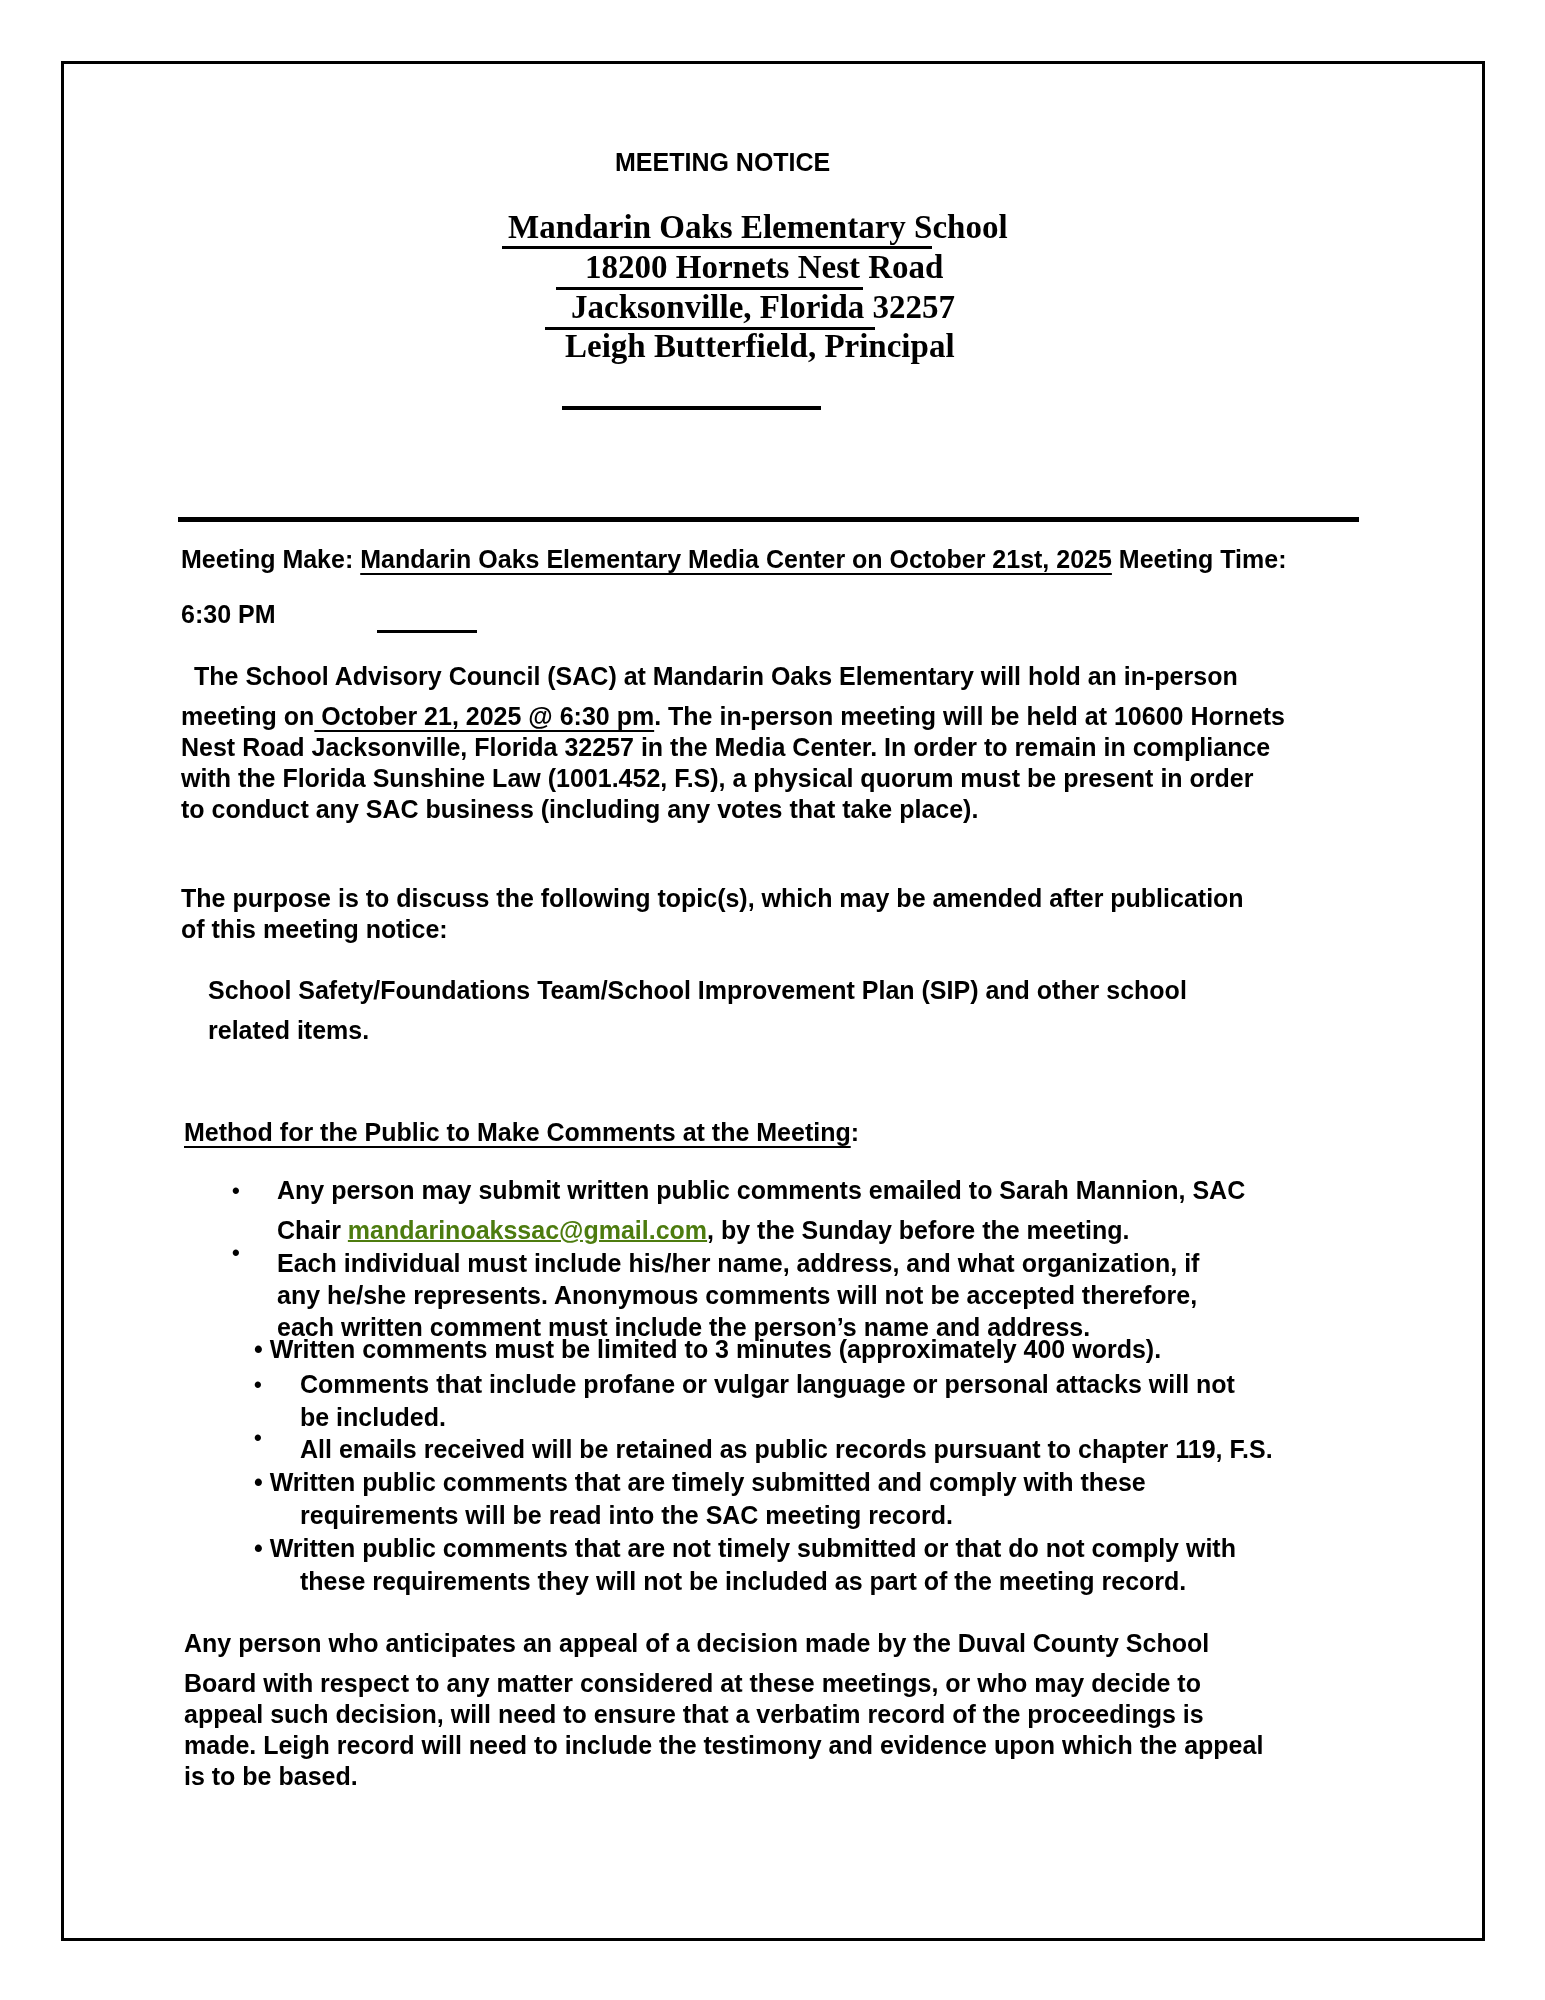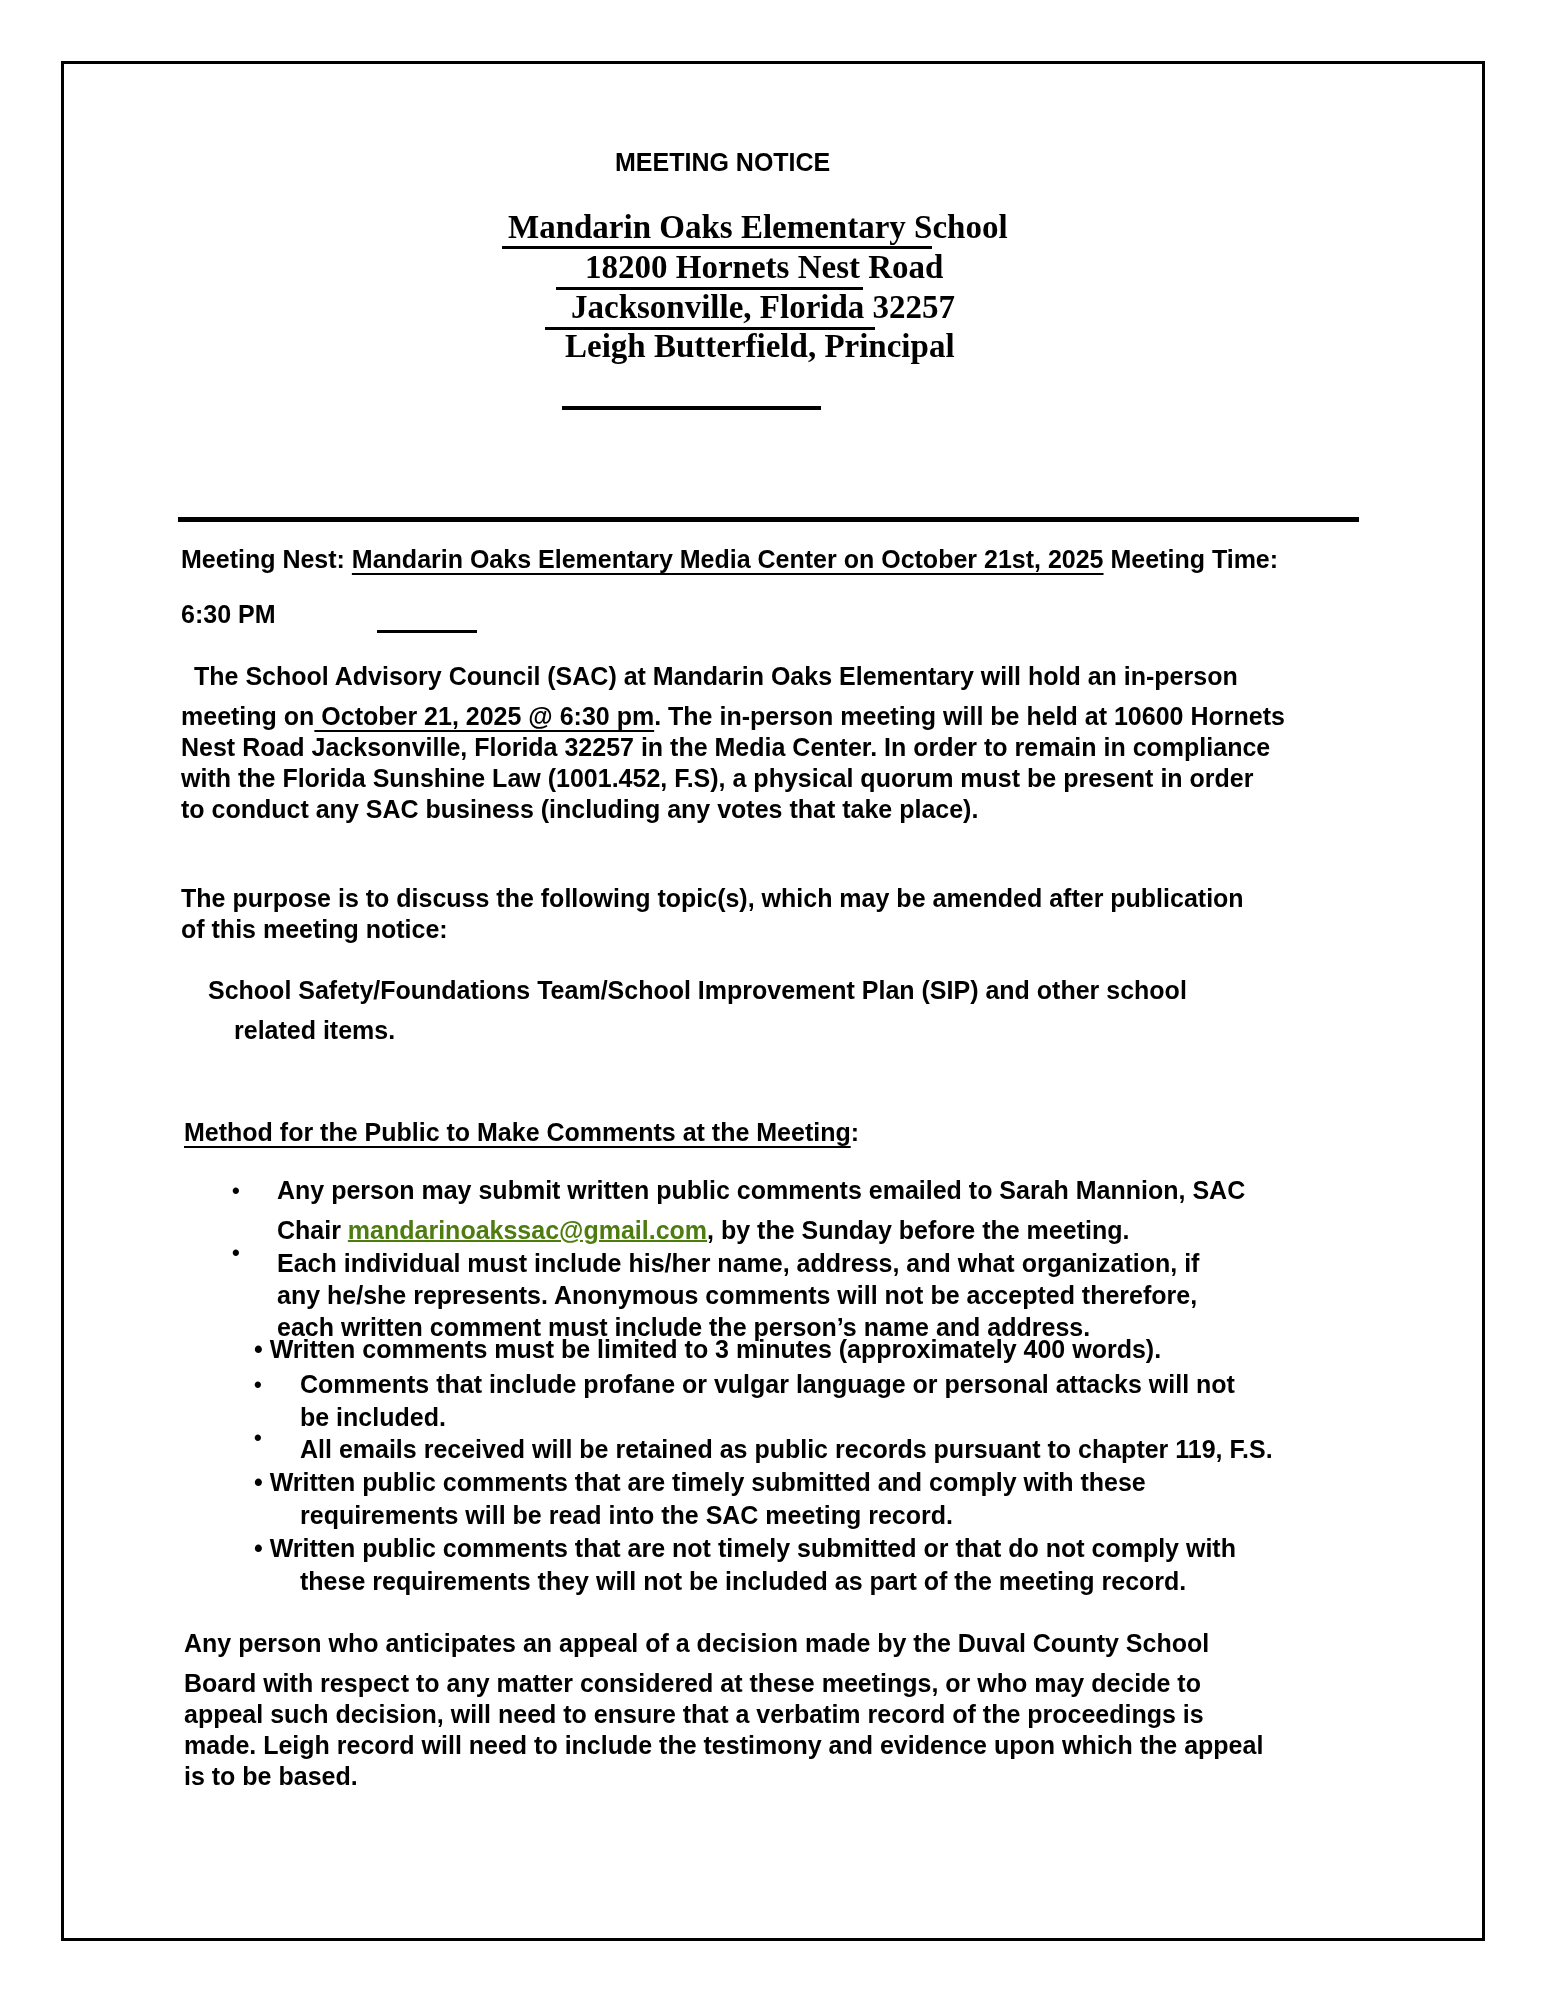--- a/index.html
+++ b/index.html
@@ -33,39 +33,39 @@
 <div class="abs serif hdr" style="left:571px;top:288px;">Jacksonville, Florida 32257</div>
 <div class="hdr-line" style="left:545px;top:327px;width:330px;"></div>
 
 <div class="abs serif hdr" style="left:565px;top:327px;">Leigh Butterfield, Principal</div>
 
 <div class="rule" style="left:562px;top:406px;width:259px;height:4px;"></div>
 
 <div class="rule" style="left:178px;top:517px;width:1181px;height:5px;"></div>
 
 <div class="abs sans t" style="left:181px;top:543px;">
-  <span>Meeting Nest:</span>
+  <span>Meeting Make:</span>
   <span class="u">Mandarin Oaks Elementary Media Center on October 21st, 2025</span>
   <span>Meeting Time:</span>
 </div>
 <div class="abs sans t" style="left:181px;top:598px;">6:30 PM</div>
 <div class="rule" style="left:377px;top:630px;width:100px;height:3px;"></div>
 
 <div class="abs sans t" style="left:181px;top:660px;margin-left:13px;">The School Advisory Council (SAC) at Mandarin Oaks Elementary will hold an in-person</div>
 <div class="abs sans t" style="left:181px;top:700px;">
   <span>meeting on</span><span class="u"> October 21, 2025 @ 6:30 pm</span><span>. The in-person meeting will be held at 10600 Hornets</span>
 </div>
 <div class="abs sans t" style="left:181px;top:731px;">Nest Road Jacksonville, Florida 32257 in the Media Center. In order to remain in compliance</div>
 <div class="abs sans t" style="left:181px;top:762px;">with the Florida Sunshine Law (1001.452, F.S), a physical quorum must be present in order</div>
 <div class="abs sans t" style="left:181px;top:793px;">to conduct any SAC business (including any votes that take place).</div>
 
 <div class="abs sans t" style="left:181px;top:882px;">The purpose is to discuss the following topic(s), which may be amended after publication</div>
 <div class="abs sans t" style="left:181px;top:913px;">of this meeting notice:</div>
 <div class="abs sans t" style="left:208px;top:974px;">School Safety/Foundations Team/School Improvement Plan (SIP) and other school</div>
-<div class="abs sans t" style="left:208px;top:1014px;margin-left:26px;">related items.</div>
+<div class="abs sans t" style="left:208px;top:1014px;">related items.</div>
 
 <div class="abs sans t" style="left:184px;top:1116px;">
   <span class="u">Method for the Public to Make Comments at the Meeting</span><span>:</span>
 </div>
 
 <div class="bullet" style="left:232px;top:1178px;">•</div>
 <div class="abs sans t" style="left:277px;top:1174px;">Any person may submit written public comments emailed to Sarah Mannion, SAC</div>
 <div class="abs sans t" style="left:277px;top:1214px;">
   <span>Chair </span><a class="link" href="#">mandarinoakssac@gmail.com</a><span>, by the Sunday before the meeting.</span>
 </div>

